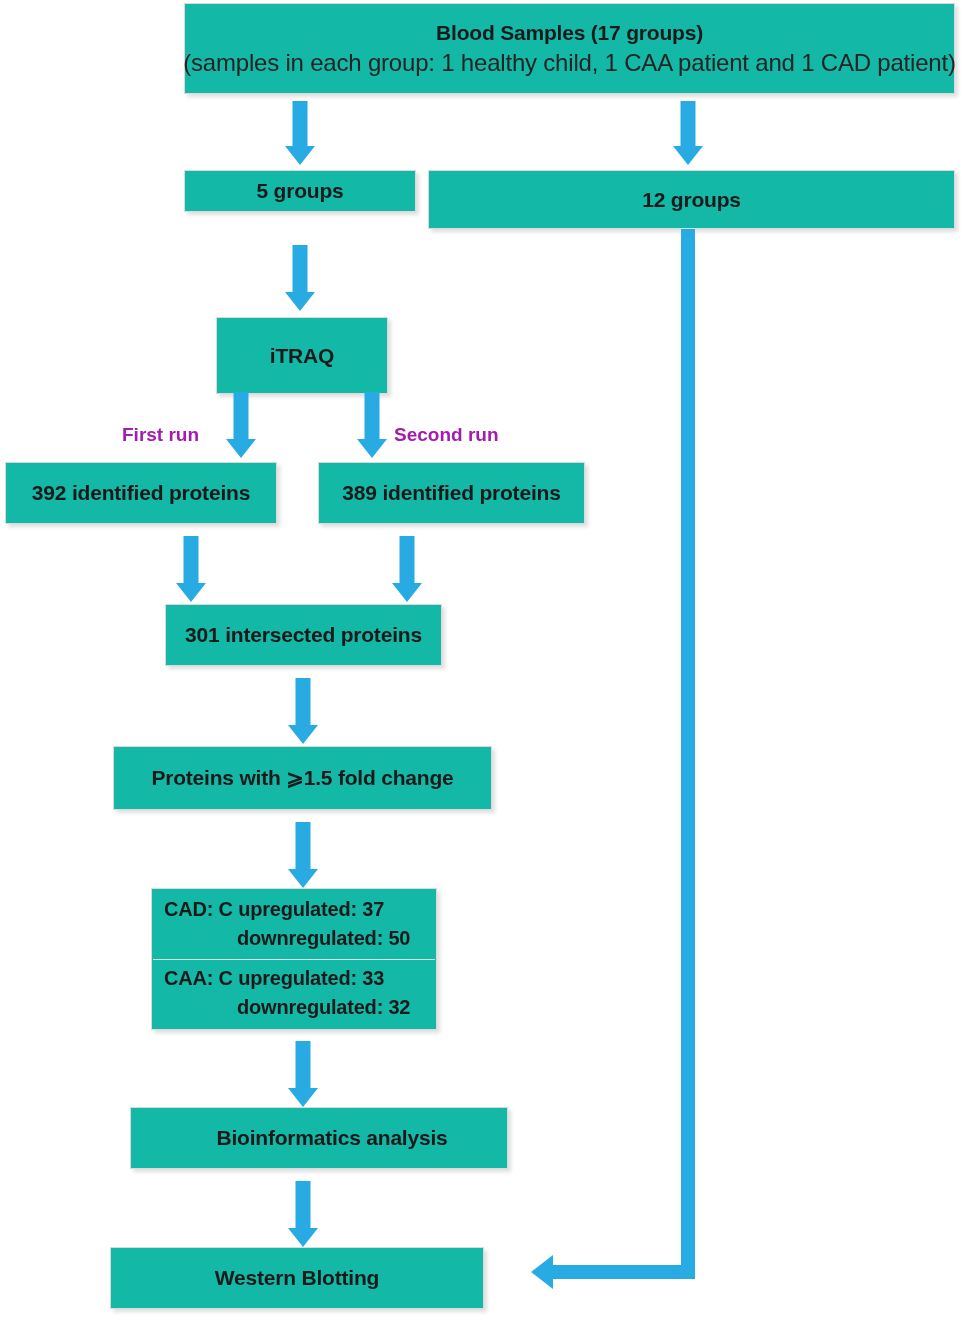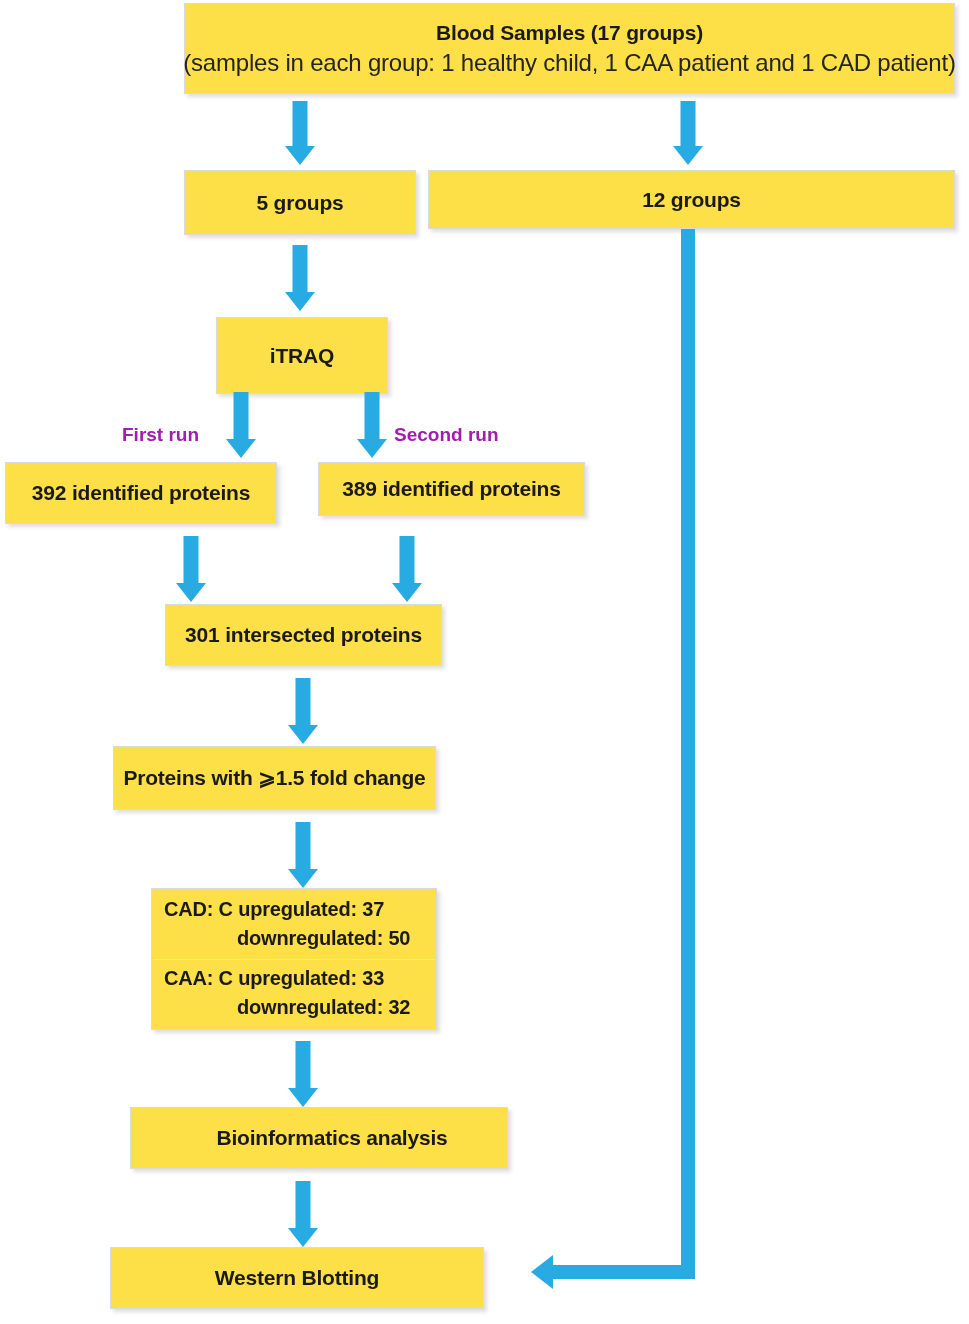--- a/index.html
+++ b/index.html
@@ -13,21 +13,21 @@
   #canvas {
     position: relative;
     width: 969px;
     height: 1324px;
     background: #ffffff;
     overflow: hidden;
   }
   .node {
     position: absolute;
     box-sizing: border-box;
-    background: #fde047;
+    background: #14b8a6;
     border: 1px solid #d8dadb;
     box-shadow: 3px 3px 4px rgba(0,0,0,0.13);
     display: flex;
     flex-direction: column;
     align-items: center;
     justify-content: center;
     color: #1a1a1a;
     font-weight: bold;
     letter-spacing: -0.2px;
   }
@@ -125,21 +125,21 @@
   <div class="varrow" style="left:283px; top:101px; width:34px; height:64px;">
     <span class="shaft" style="width:15px; height:48px;"></span>
     <span class="head"></span>
   </div>
 
   <div class="varrow" style="left:671px; top:101px; width:34px; height:64px;">
     <span class="shaft" style="width:15px; height:48px;"></span>
     <span class="head"></span>
   </div>
 
-  <div class="node" style="left:184px; top:170px; width:232px; height:65px;">
+  <div class="node" style="left:184px; top:170px; width:232px; height:42px;">
     <span class="line label-big">5 groups</span>
   </div>
 
   <div class="node" style="left:428px; top:170px; width:527px; height:59px;">
     <span class="line label-big">12 groups</span>
   </div>
 
   <div class="varrow" style="left:283px; top:245px; width:34px; height:66px;">
     <span class="shaft" style="width:15px; height:50px;"></span>
     <span class="head"></span>
@@ -160,21 +160,21 @@
   </div>
 
   <span class="runlabel" style="left:122px; top:424px;">First run</span>
 
   <span class="runlabel" style="left:394px; top:424px;">Second run</span>
 
   <div class="node" style="left:5px; top:462px; width:272px; height:62px;">
     <span class="line label-big">392 identified proteins</span>
   </div>
 
-  <div class="node" style="left:318px; top:462px; width:267px; height:54px;">
+  <div class="node" style="left:318px; top:462px; width:267px; height:62px;">
     <span class="line label-big">389 identified proteins</span>
   </div>
 
   <div class="varrow" style="left:174px; top:536px; width:34px; height:66px;">
     <span class="shaft" style="width:15px; height:50px;"></span>
     <span class="head"></span>
   </div>
 
   <div class="varrow" style="left:390px; top:536px; width:34px; height:66px;">
     <span class="shaft" style="width:15px; height:50px;"></span>
@@ -183,21 +183,21 @@
 
   <div class="node" style="left:165px; top:604px; width:277px; height:62px;">
     <span class="line label-big">301 intersected proteins</span>
   </div>
 
   <div class="varrow" style="left:286px; top:678px; width:34px; height:66px;">
     <span class="shaft" style="width:15px; height:50px;"></span>
     <span class="head"></span>
   </div>
 
-  <div class="node" style="left:113px; top:746px; width:323px; height:64px;">
+  <div class="node" style="left:113px; top:746px; width:379px; height:64px;">
     <span class="line label-big">Proteins with ⩾1.5 fold change</span>
   </div>
 
   <div class="varrow" style="left:286px; top:822px; width:34px; height:66px;">
     <span class="shaft" style="width:15px; height:50px;"></span>
     <span class="head"></span>
   </div>
 
   <div class="node left-align" style="left:151px; top:888px; width:286px; height:142px;">
     <span class="cad-row" style="left:12px; top:9px;">CAD: C  upregulated: 37</span>

